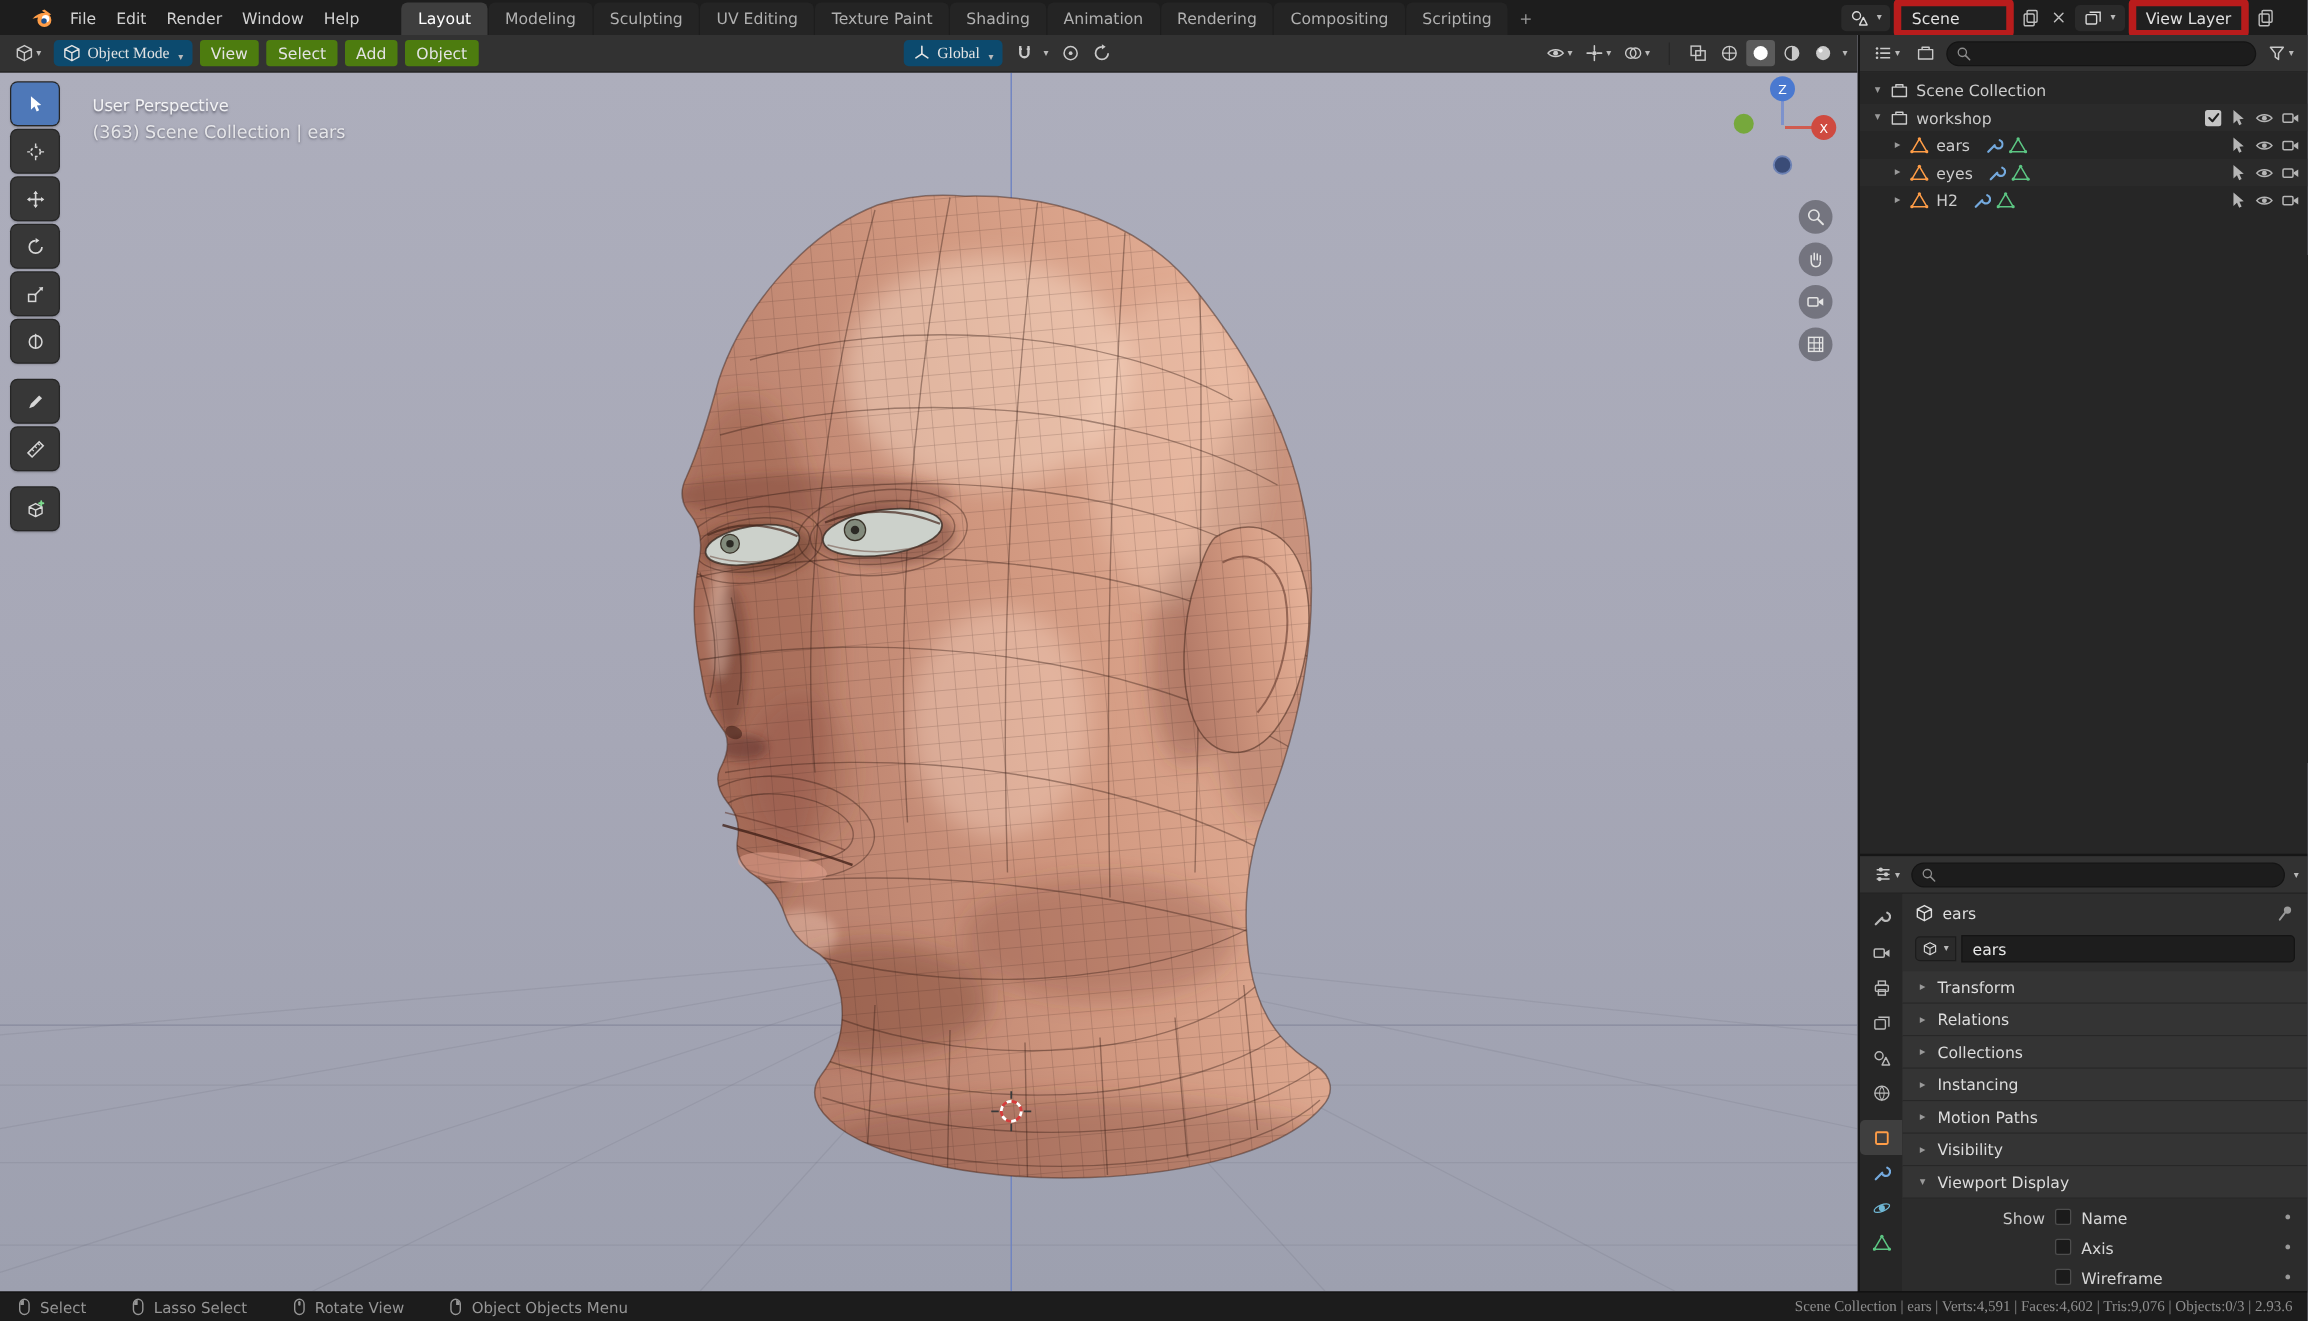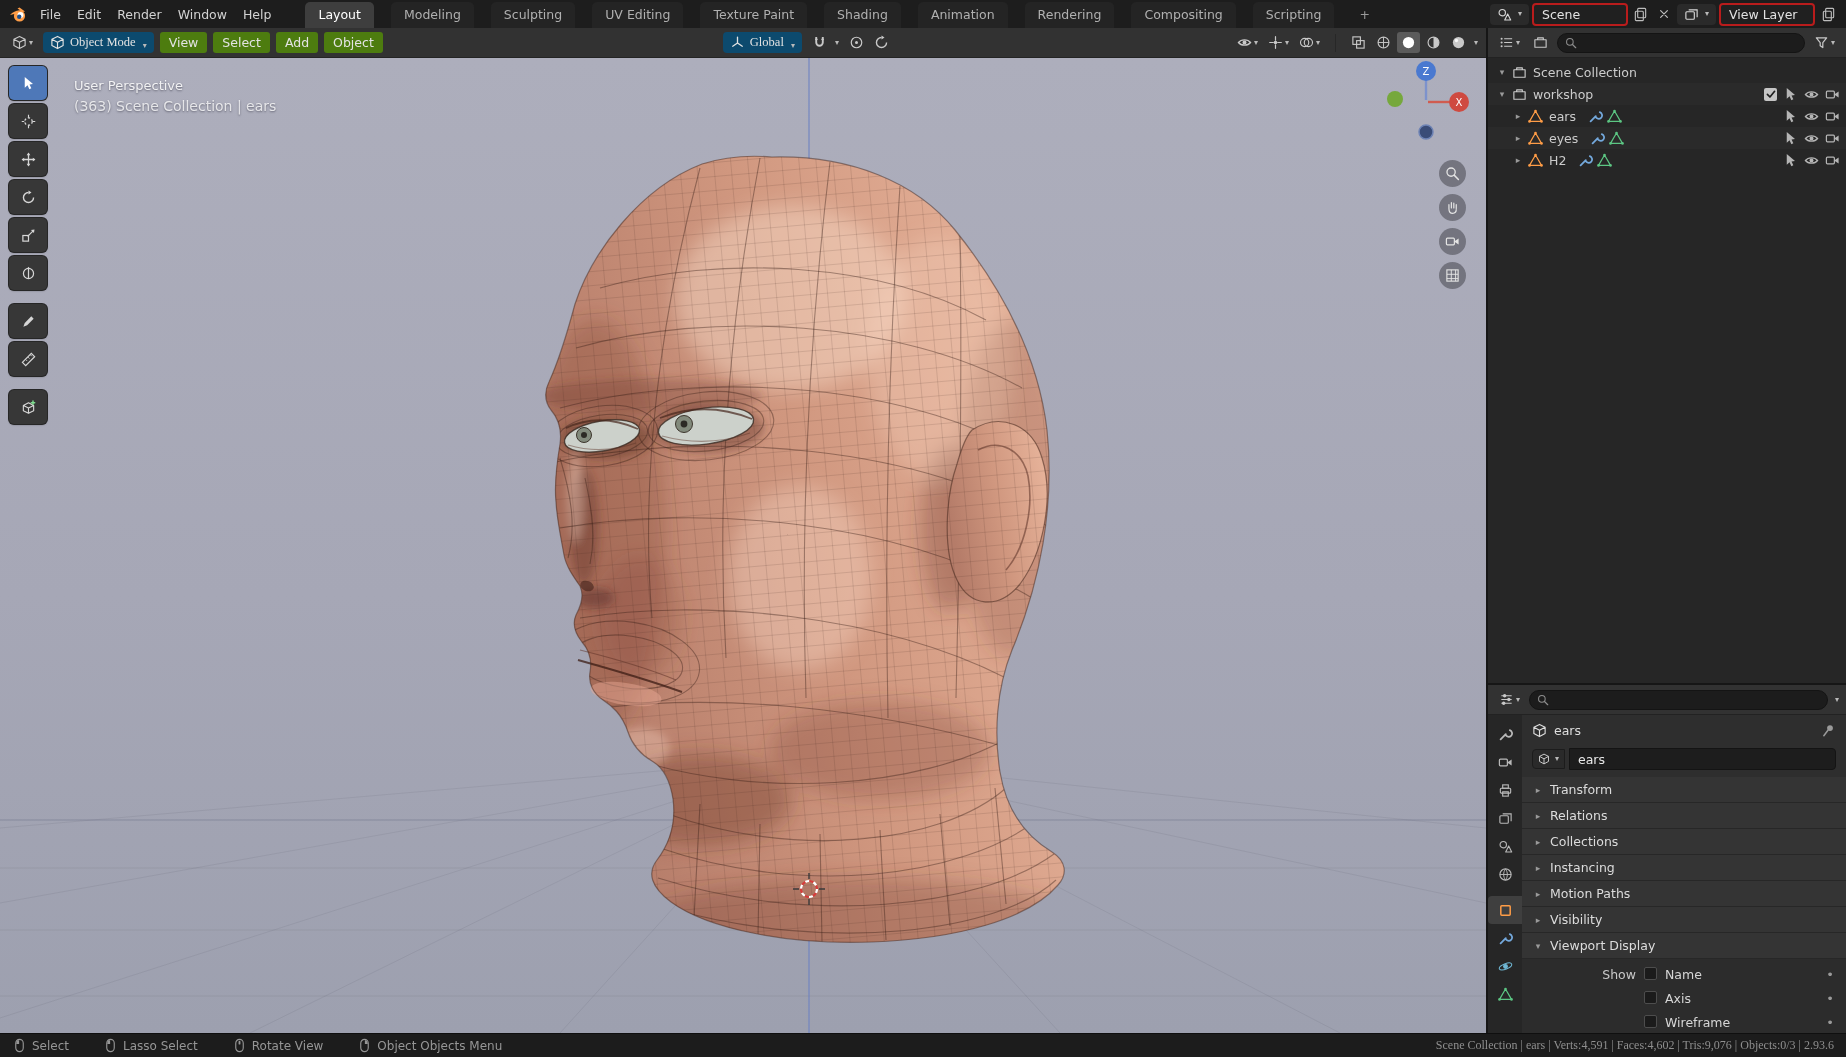--- a/index.html
+++ b/index.html
@@ -6,30 +6,30 @@
   html,body { width:1846px; height:1057px; overflow:hidden; }
   body {
     font-family:"DejaVu Sans", sans-serif;
     font-size:12.5px;
     color:#d8d8d8;
     background:#1d1d1d;
   }
   .app { position:relative; width:1846px; height:1057px; display:flex; flex-direction:column; }
 
   
-  .topbar { height:28px; background:#1d1d1d; display:flex; align-items:center; padding:0 8px; flex:none; }
+  .topbar { height:28px; background:#1d1d1d; display:flex; align-items:center; padding:0 24px; flex:none; }
   .logo { width:20px; height:20px; margin-right:4px; flex:none; }
   .menu-item { padding:3px 8px; border-radius:3px; color:#d2d2d2; cursor:default; }
   .tabs { display:flex; align-items:flex-end; height:28px; margin-left:26px; }
-  .tab { padding:5px 13px 6px; margin-right:17px; border-radius:5px 5px 0 0; background:#242424; color:#b0b0b0; }
+  .tab { padding:5px 13px 6px; margin-right:1px; border-radius:5px 5px 0 0; background:#242424; color:#b0b0b0; }
   .tab.active { background:#3e3e3e; color:#ffffff; }
   .tab.newtab { padding:5px 8px 6px; background:transparent; color:#9a9a9a; }
   .top-right { margin-left:auto; display:flex; align-items:center; gap:3px; }
   .id-chip { display:flex; align-items:center; gap:4px; background:#2a2a2a; border-radius:4px; padding:3px 7px; }
-  .id-field { display:flex; align-items:center; background:#202020; border:2px solid #b91c1c; border-radius:4px; padding:2px 8px; min-width:96px; color:#e2e2e2; }
+  .id-field { display:flex; align-items:center; background:#202020; border:6px solid #b91c1c; border-radius:4px; padding:2px 8px; min-width:96px; color:#e2e2e2; }
   .mini-btn { display:flex; align-items:center; justify-content:center; width:20px; height:20px; border-radius:3px; color:#bdbdbd; }
   .caret { font-size:8px; line-height:1; color:#b9b9b9; margin-left:2px; }
 
   
   .main { display:flex; height:1005px; flex:none; }
 
   .viewport { position:relative; width:1486px; height:1005px; overflow:hidden; background:#a6a7b6; }
   .vp-header { position:relative; z-index:6; height:30px; background:#323232; border-bottom:1px solid #242424; display:flex; align-items:center; padding:0 8px; gap:6px; }
   .dd { display:flex; align-items:flex-end; gap:5px; background:#0c4a6e; border-radius:4px; padding:3px 7px; color:#e3e3e3;font-family:Liberation Serif, serif; }
   .hmenu { padding:3px 9px; border-radius:3px; background:#4d7c0f; color:#e3e3e3; }

